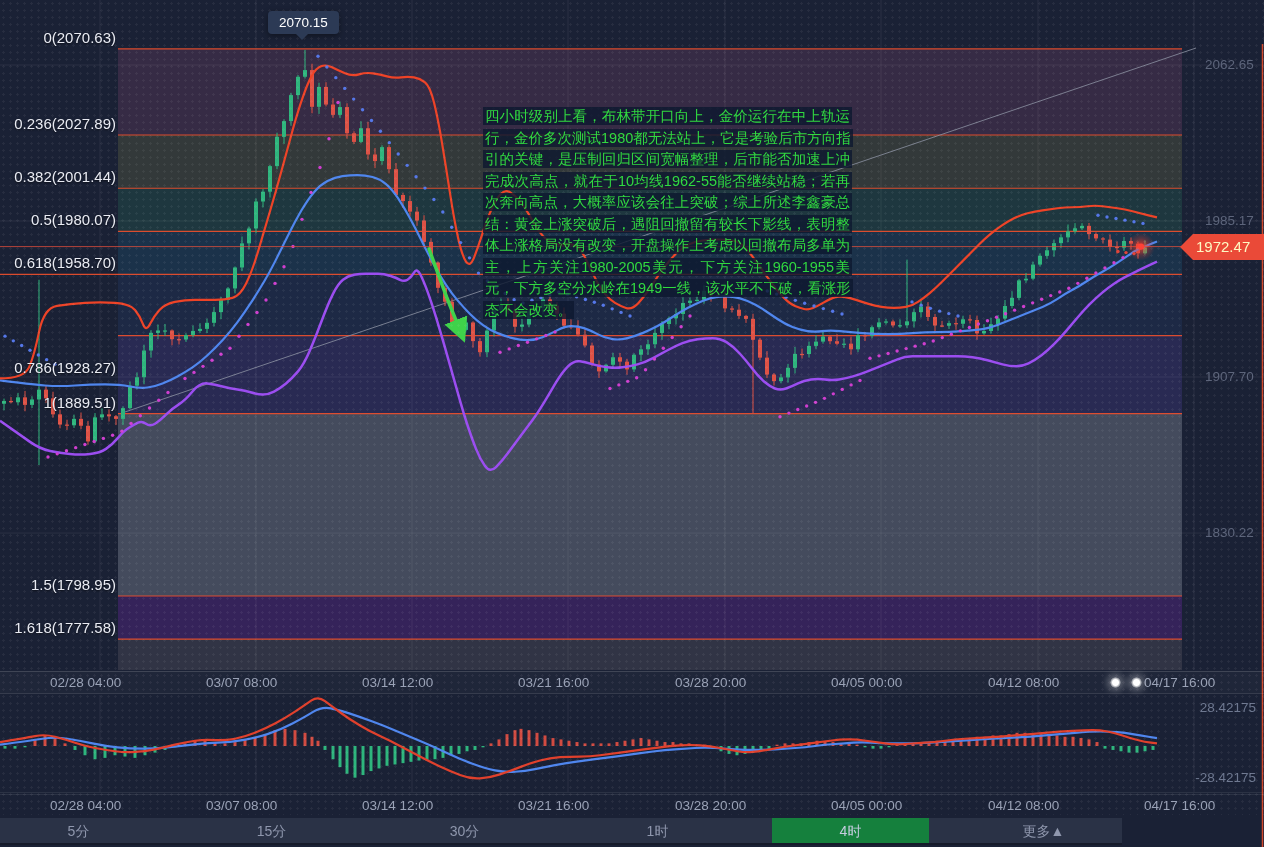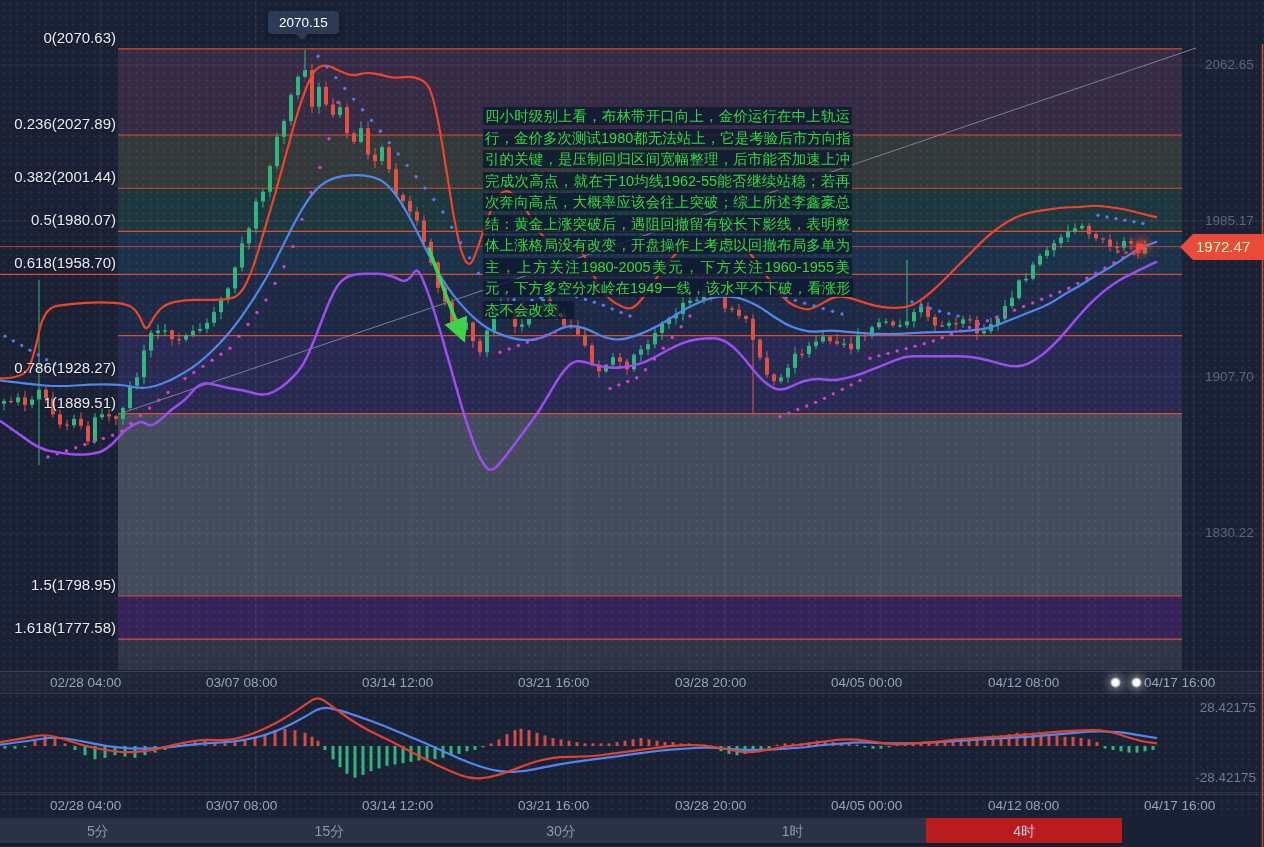--- a/index.html
+++ b/index.html
@@ -23,21 +23,21 @@
   .tooltip{position:absolute;left:268px;top:11px;z-index:5;background:#2c3a55;color:#fff;font-size:13.5px;
     padding:4px 11px;border-radius:4px;box-shadow:0 2px 6px rgba(0,0,0,.4);}
   .tooltip:after{content:"";position:absolute;left:28px;bottom:-6px;border:6px solid transparent;border-top-color:#2c3a55;border-bottom:none;}
   .price-tag{position:absolute;left:1180px;top:234px;width:84px;height:26px;z-index:5;background:#ea4a38;color:#fef9c3;
     font-size:15px;line-height:26px;padding-left:16px;
     clip-path:polygon(13px 0,100% 0,100% 100%,13px 100%,0 50%);}
   .annotation{position:absolute;left:483px;top:106px;width:369px;z-index:4;color:#31d940;font-size:14.5px;line-height:21.5px;text-align:justify;}
   .annotation span{background:rgba(13,24,48,0.82);padding:1px 2px;box-decoration-break:clone;-webkit-box-decoration-break:clone;}
   .tf-bar{position:absolute;left:0;top:818px;width:1122px;height:27px;z-index:6;background:#2a3246;display:flex;border-bottom:2px solid #161b2a;gap:36px;}
   .tf-btn{flex:1;text-align:center;line-height:27px;font-size:14px;color:#8f97ad;cursor:pointer;}
-  .tf-btn.sel{background:#b91c1c;color:#c6cde0;}
+  .tf-btn.sel{background:#15803d;color:#c6cde0;}
 </style>
 </head>
 <body>
 
 <div class="stage">
   <svg id="cv" width="1264" height="847">
       <defs>
         <radialGradient id="glow">
           <stop offset="0%" stop-color="rgba(255,60,40,0.85)"></stop>
           <stop offset="60%" stop-color="rgba(255,60,40,0.25)"></stop>
@@ -780,14 +780,15 @@
 
   <div class="pager-dot" style="left:1110px;top:677px;"></div>
   <div class="pager-dot" style="left:1131px;top:677px;"></div>
 
   <div id="tfBar" class="tf-bar">
       <div class="tf-btn">5分</div>
       <div class="tf-btn">15分</div>
       <div class="tf-btn">30分</div>
       <div class="tf-btn">1时</div>
       <div class="tf-btn sel">4时</div>
+      <div class="tf-btn">更多▲</div>
     </div>
 </div>
 
 </body></html>

